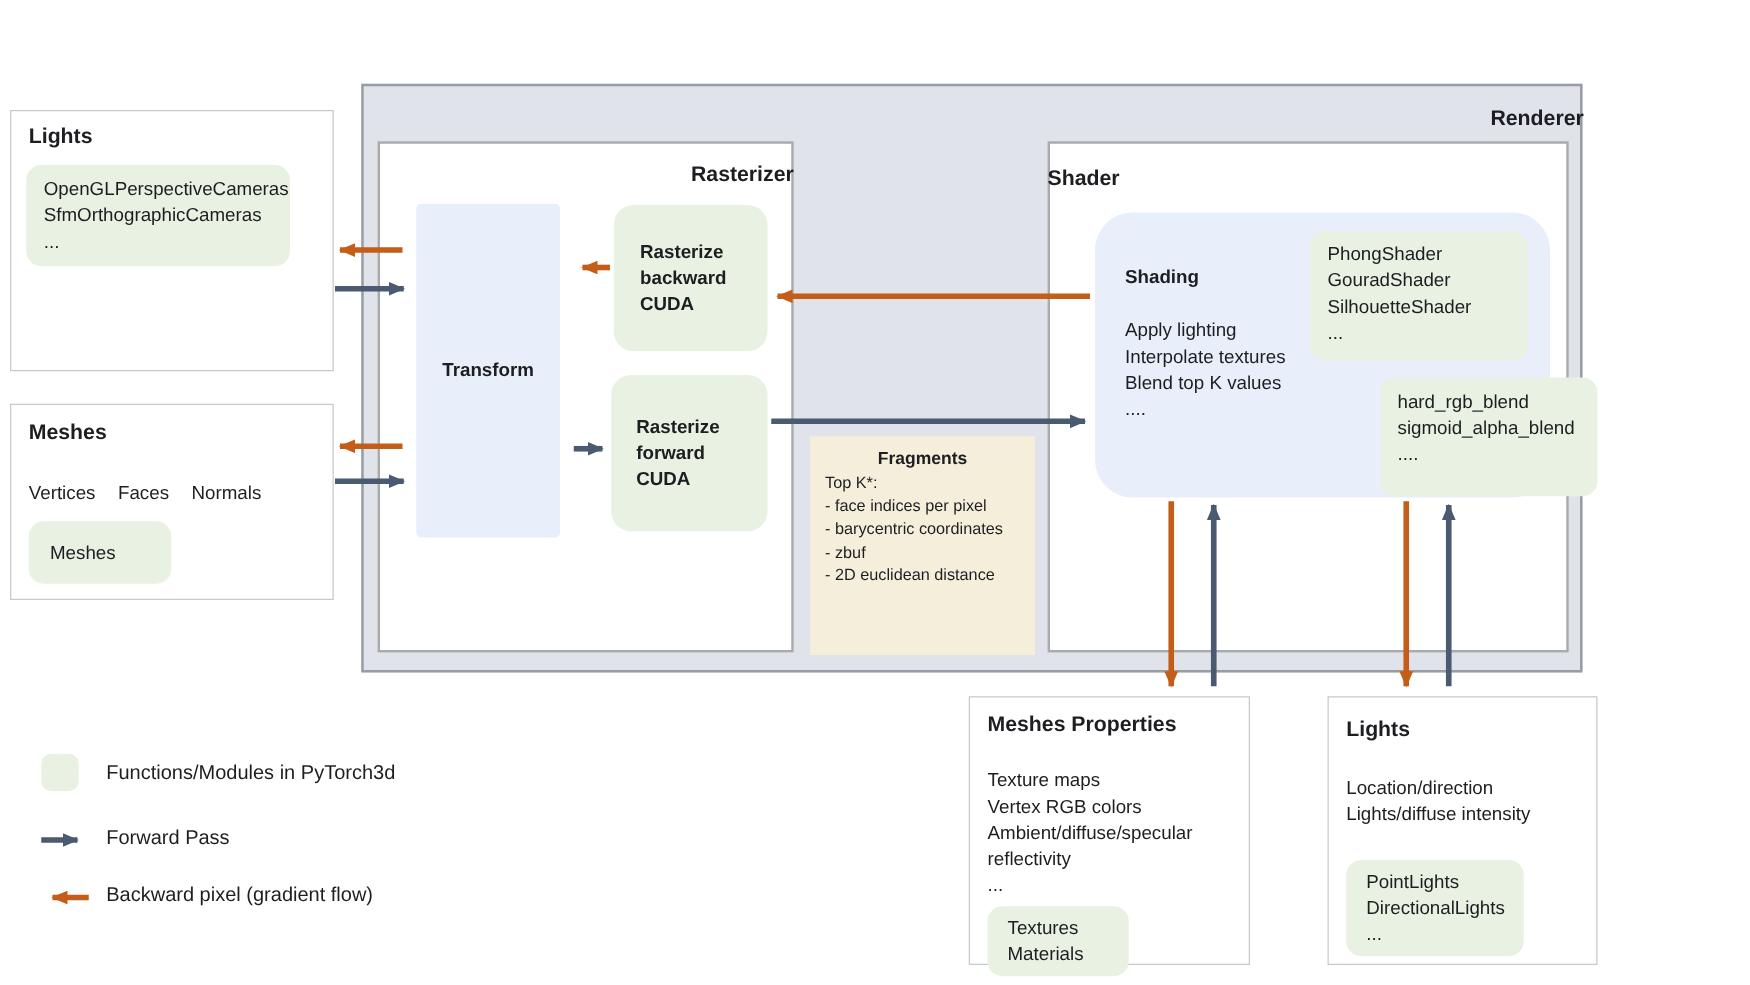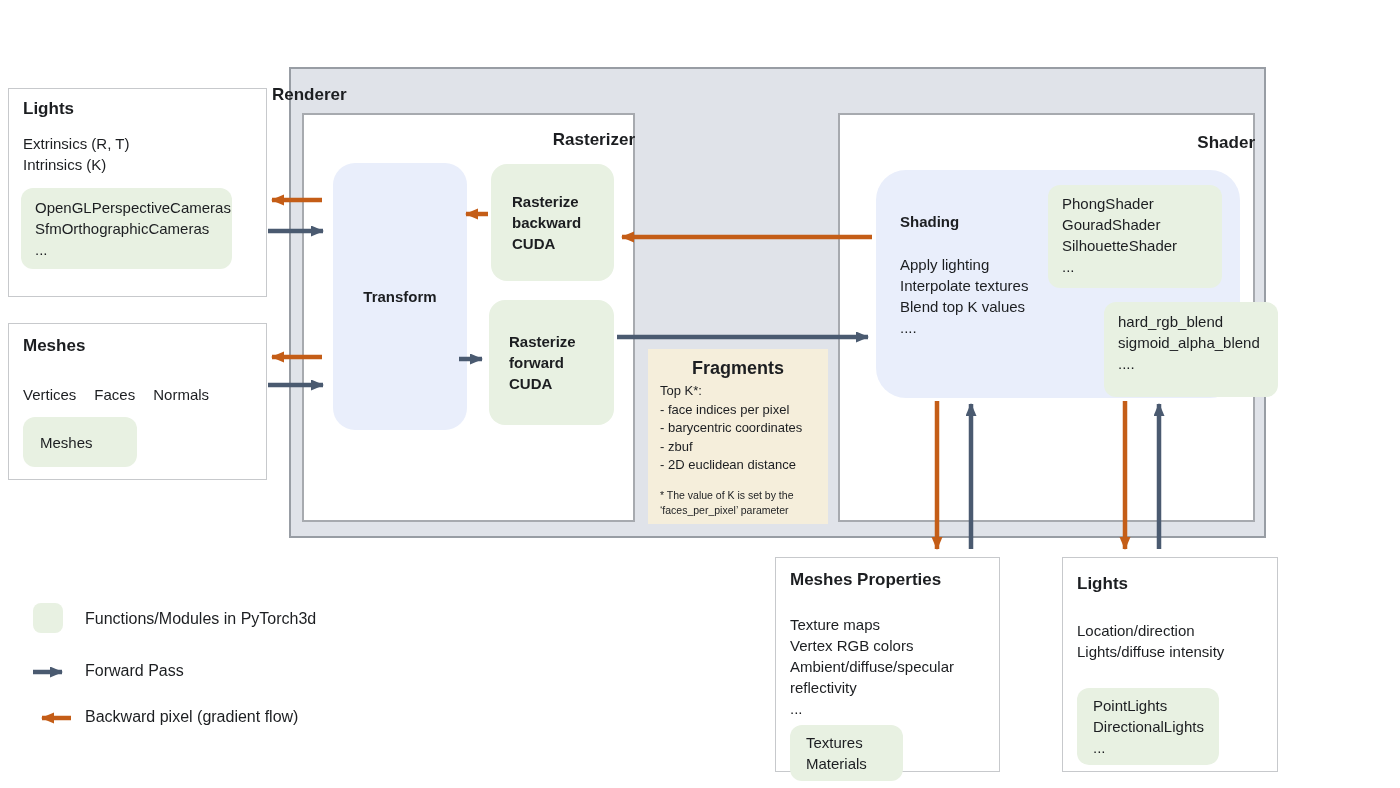--- a/index.html
+++ b/index.html
@@ -14,38 +14,38 @@
           font-family:"Liberation Sans","DejaVu Sans",sans-serif;color:var(--text-color);font-size:15px}
   .abs{position:absolute}
   .ml{white-space:pre-line}
   .t17{font-size:17px;font-weight:bold}
   .body15{font-size:15px;line-height:21px}
   .green{background:var(--module-green);border-radius:12px}
   .whitebox{position:absolute;background:#fff;border:1px solid var(--light-border)}
   .innerpanel{position:absolute;background:#fff;border:2px solid var(--panel-border)}
 
   #renderer{left:289px;top:67px;width:977px;height:471px;background:var(--renderer-bg);border:2px solid var(--renderer-border)}
-  #renderer-title{left:272px;top:85px;width:977px;text-align:left}
+  #renderer-title{left:290px;top:85px;width:977px;text-align:right}
 
   #rasterizer{left:302px;top:113px;width:333px;height:409px}
   #rasterizer-title{left:302px;top:130px;width:333px;text-align:right}
-  #transform{left:333px;top:163px;width:134px;height:267px;background:var(--block-blue);border-radius:22px;
+  #transform{left:333px;top:163px;width:115px;height:267px;background:var(--block-blue);border-radius:4px;
              display:flex;align-items:center;justify-content:center;font-weight:bold}
   #rasterize-backward{left:491px;top:164px;width:123px;height:117px;border-radius:16px;
              display:flex;align-items:center;padding-left:21px;font-weight:bold;line-height:21px}
   #rasterize-forward{left:489px;top:300px;width:125px;height:125px;border-radius:16px;
              display:flex;align-items:center;padding-left:20px;font-weight:bold;line-height:21px}
 
   #fragments{left:648px;top:349px;width:180px;height:175px;background:var(--fragments-bg);padding:9px 12px 0 12px}
-  #fragments-title{text-align:center;font-size:18px;font-weight:bold;margin-bottom:3px}
+  #fragments-title{text-align:center;font-size:14px;font-weight:bold;margin-bottom:3px}
   #fragments-lines{font-size:13px;line-height:18.5px}
   #fragments-footnote{font-size:10.5px;line-height:15px;margin-top:13px}
 
   #shader{left:838px;top:113px;width:417px;height:409px}
-  #shader-title{left:838px;top:133px;width:417px;text-align:right}
+  #shader-title{left:838px;top:133px;width:417px;text-align:left}
   #shader-blue{left:876px;top:170px;width:364px;height:228px;background:var(--block-blue);border-radius:30px}
   #shading-title{left:900px;top:213px;font-weight:bold}
   #shading-lines{left:900px;top:254px}
   #shader-modules{left:1048px;top:185px;width:174px;height:103px;padding:8px 0 0 14px;line-height:21px}
   #blend-modules{left:1104px;top:302px;width:174px;height:95px;padding:9px 0 0 14px;line-height:21px}
 
   #cameras{left:8px;top:88px;width:259px;height:209px;padding:10px 14px}
   #cameras-params{margin-top:14px}
   #cameras-modules{margin-top:13px;width:211px;padding:9px 14px;line-height:21px;margin-left:-2px}
 
@@ -94,44 +94,40 @@
 forward
 CUDA</div>
 
   <div class="abs" id="fragments">
     <div id="fragments-title">Fragments</div>
     <div class="ml" id="fragments-lines">Top K*:
 - face indices per pixel
 - barycentric coordinates
 - zbuf
 - 2D euclidean distance</div>
-    <div class="ml" id="fragments-footnote">* The value of K is set by the
-‘faces_per_pixel’ parameter</div>
   </div>
 
   <div class="innerpanel" id="shader"></div>
   <div class="abs t17" id="shader-title">Shader</div>
   <div class="abs" id="shader-blue"></div>
   <div class="abs" id="shading-title">Shading</div>
   <div class="abs ml body15" id="shading-lines">Apply lighting
 Interpolate textures
 Blend top K values
 ....</div>
   <div class="abs green ml" id="shader-modules">PhongShader
 GouradShader
 SilhouetteShader
 ...</div>
   <div class="abs green ml" id="blend-modules">hard_rgb_blend
 sigmoid_alpha_blend
 ....</div>
 
   <div class="whitebox" id="cameras">
     <div class="t17">Lights</div>
-    <div class="ml body15" id="cameras-params">Extrinsics (R, T)
-Intrinsics (K)</div>
     <div class="green ml body15" id="cameras-modules">OpenGLPerspectiveCameras
 SfmOrthographicCameras
 ...</div>
   </div>
 
   <div class="whitebox" id="meshes">
     <div class="t17">Meshes</div>
     <div id="meshes-params" class="body15">
       <span>Vertices</span>
       <span>Faces</span>

